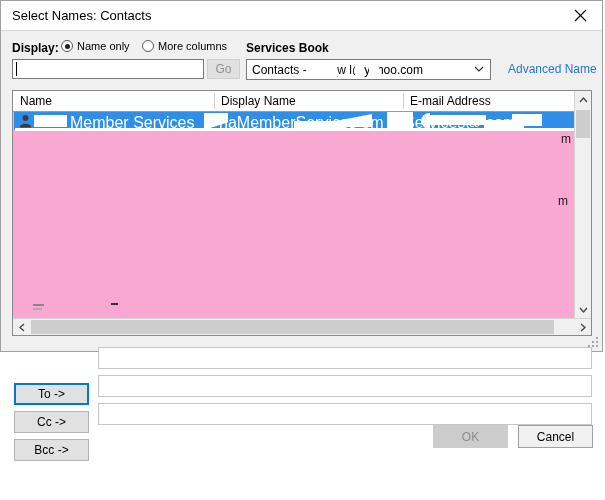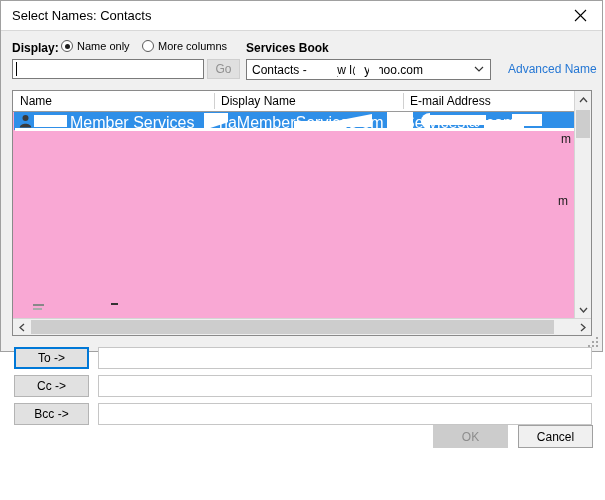--- a/index.html
+++ b/index.html
@@ -351,20 +351,21 @@
     width: 75px;
     height: 22px;
     background: #e1e1e1;
     border: 1px solid #b4b4b4;
     box-sizing: border-box;
     font-size: 12px;
     display: flex;
     align-items: center;
     justify-content: center;
     cursor: default;
+    margin-top: 36px;
   }
   .recip-btn.focused {
     border: 2px solid #0078d7;
   }
   .recip-field {
     position: absolute;
     left: 97px;
     width: 494px;
     height: 22px;
     background: #ffffff;

